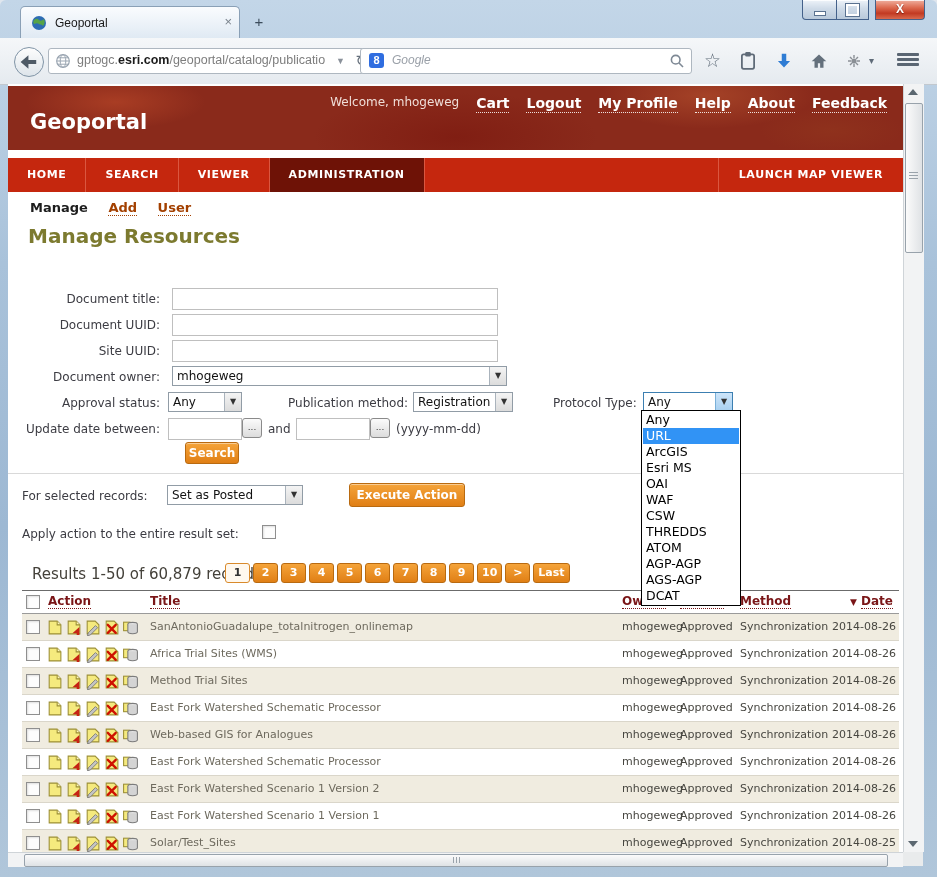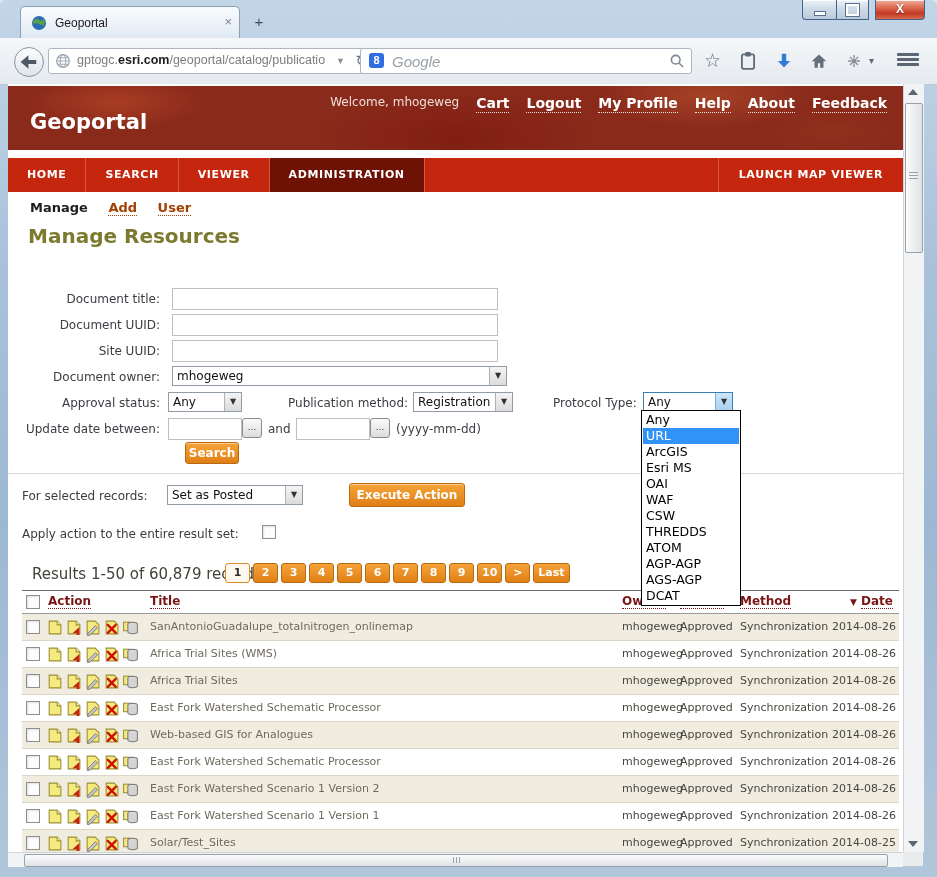--- a/index.html
+++ b/index.html
@@ -28,21 +28,21 @@
   .backbtn{left:14px;top:9px;width:28px;height:28px;border-radius:50%;border:1px solid #8094a6;
     background:linear-gradient(180deg,#fdfdfd,#dde4ea);}
   .urlbar{left:48px;top:10px;width:302px;height:24px;background:#fff;border:1px solid #aeb7c0;border-radius:3px;padding-left:24px;}
   .urltext{left:28px;top:4px;font-size:12.5px;color:#7d7d7d;white-space:nowrap;}
   .urltext b{color:#1c1c1c;}
   .urlcaret{right:30px;top:7px;font-size:9px;color:#8a919a;}
   .reload{right:7px;top:3px;font-size:15px;color:#66707c;}
   .searchbar{left:360px;top:10px;width:330px;height:24px;background:#fff;border:1px solid #aeb7c0;border-radius:3px;}
   .gicon{left:8px;top:4px;width:15px;height:15px;background:#2f6de0;border-radius:3px;color:#fff;
     font-size:11px;font-weight:bold;text-align:center;line-height:15px;}
-  .gword{left:31px;top:4px;font-style:italic;font-size:15px;color:#9aa0a8;}
+  .gword{left:31px;top:4px;font-style:italic;font-size:12px;color:#9aa0a8;}
   .tbicon{top:13px;width:20px;height:20px;}
   .star{font-size:19px;color:#5f6b78;line-height:20px;}
   .caret2{font-size:10px;color:#5f6b78;line-height:20px;}
   .burger{left:897px;top:15px;width:22px;height:16px;}
   .burger i{display:block;height:3px;margin-bottom:2px;background:#5a6673;border-radius:1px;}
   
   .page{left:8px;top:84px;width:895px;height:768px;background:#fff;overflow:hidden;
     font-family:"DejaVu Sans",sans-serif;font-size:12px;color:#3c3c43;}
   .banner{left:0;top:2px;width:895px;height:64px;
     background:radial-gradient(150px 45px at 12% 25%,rgba(226,96,52,.35),transparent 60%),
@@ -395,21 +395,21 @@
               <span class="aicon"><svg width="17" height="17" viewBox="0 0 16 16">
                   <path d="M3 2h7.5L14 5.5V14H3z" fill="#f5ea7e" stroke="#9c8f35"></path>
                   <path d="M4.5 5.5l7.5 7.5M12 5.5L4.5 13" stroke="#ce1100" stroke-width="2.2" stroke-linecap="round"></path>
                 </svg></span>
               <span class="aicon"><svg width="17" height="17" viewBox="0 0 16 16">
                   <rect x="1.5" y="3" width="6" height="8" fill="#f5ea7e" stroke="#9c8f35"></rect>
                   <ellipse cx="10" cy="5" rx="4.5" ry="1.8" fill="#e4e4e4" stroke="#7c7c7c"></ellipse>
                   <path d="M5.5 5v7c0 1 2 1.8 4.5 1.8s4.5-.8 4.5-1.8V5" fill="#d4d4d4" stroke="#7c7c7c"></path>
                 </svg></span>
             </span>
-            <span class="cell title">Africa Trial Sites</span>
+            <span class="cell title">Method Trial Sites</span>
             <span class="cell" style="left:600px">mhogeweg</span>
             <span class="cell" style="left:658px">Approved</span>
             <span class="cell" style="left:718px">Synchronization</span>
             <span class="cell date">2014-08-26</span>
           </div>
           <div class="trow">
             <span class="abs cb" style="left:4px;top:6px"></span>
             <span class="abs aicons">
               <span class="aicon"><svg width="17" height="17" viewBox="0 0 16 16">
                   <path d="M3 2h7.5L14 5.5V14H3z" fill="#f5ea7e" stroke="#9c8f35"></path>

